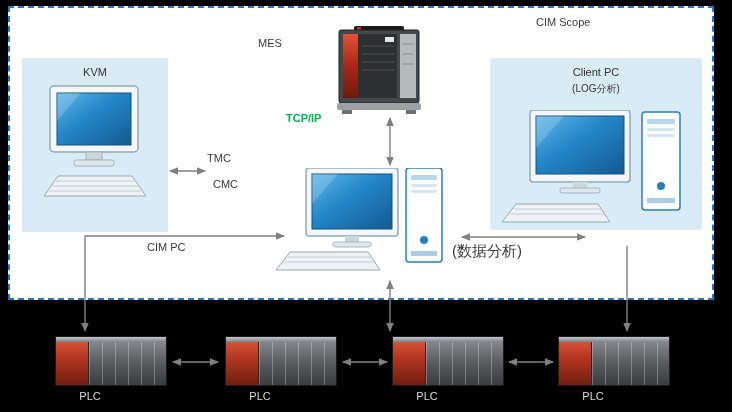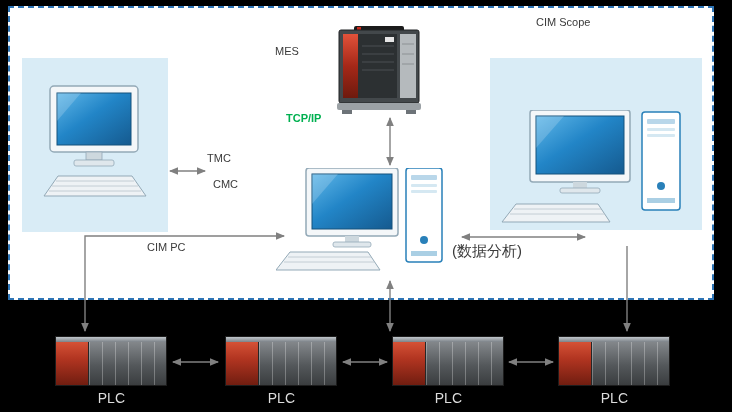--- a/index.html
+++ b/index.html
@@ -2,21 +2,21 @@
 <html><head>
 <meta charset="utf-8">
 <style>
   html,body{margin:0;padding:0;background:#000;}
   .stage{position:relative;width:732px;height:412px;background:#000;overflow:hidden;
          font-family:"Liberation Sans",sans-serif;}
   .scope-box{position:absolute;left:8px;top:6px;width:706px;height:294px;background:#ffffff;
              border:2px dashed #2E75B6;box-sizing:border-box;z-index:0;}
   .lbl{position:absolute;color:#3a3a3a;font-size:11px;line-height:1.1;white-space:nowrap;z-index:4;}
   .scope-lbl{left:536px;top:16px;}
-  .mes-lbl{left:275px;top:37px;margin-top:8px;}
+  .mes-lbl{left:258px;top:37px;}
   .tcpip-lbl{left:286px;top:112px;color:#00B050;font-weight:bold;}
   .tmc-lbl{left:207px;top:152px;}
   .cmc-lbl{left:213px;top:165px;margin-top:13px;}
   .cimpc-lbl{left:147px;top:241px;}
   .link-lbl{left:452px;top:243px;font-size:15px;}
   .panel{position:absolute;background:#D9ECF6;z-index:1;}
   .kvm-panel{left:22px;top:58px;width:146px;height:174px;}
   .client-panel{left:490px;top:58px;width:212px;height:172px;}
   .panel-title{text-align:center;padding-top:8px;font-size:11px;color:#333;}
   .panel-sub{text-align:center;padding-top:4px;font-size:10px;color:#333;}
@@ -24,54 +24,57 @@
   .plc{position:absolute;top:336px;width:112px;height:50px;display:flex;z-index:2;
        border:1px solid #1d1d1d;background:#4a4e50;box-sizing:border-box;}
   .plc-red{width:32px;background:linear-gradient(180deg,#df5a3c 0%,#b23521 45%,#701d10 100%);
            border-right:1px solid #262626;}
   .plc-mods{flex:1;
     background:
       repeating-linear-gradient(90deg,rgba(255,255,255,0.28) 0 1px,rgba(255,255,255,0) 1px 13px),
       linear-gradient(180deg,#8d9195 0%,#53575a 60%,#3a3d3f 100%);}
   .plc-rail{position:absolute;left:0;top:0;width:100%;height:5px;
             background:linear-gradient(180deg,#c0c6cb,#7c8288);}
-  .plc-label{position:absolute;top:390px;width:70px;text-align:right;font-size:14px;
+  .plc-label{position:absolute;top:390px;width:70px;text-align:center;font-size:11px;
              color:#dcdcdc;z-index:2;}
   .arrows{position:absolute;left:0;top:0;z-index:5;pointer-events:none;}
 </style>
 </head>
 <body>
 
 <div class="stage">
 
   <div class="scope-box"></div>
 
   <div class="lbl scope-lbl">CIM Scope</div>
   <div class="lbl mes-lbl">MES</div>
   <div class="lbl tcpip-lbl">TCP/IP</div>
   <div class="lbl tmc-lbl">TMC</div>
   <div class="lbl cmc-lbl">CMC</div>
   <div class="lbl cimpc-lbl">CIM PC</div>
   <div class="lbl link-lbl">(数据分析)</div>
 
   <div class="panel kvm-panel">
+    <div class="panel-title">KVM</div>
     <svg class="icon" style="left:12px;top:26px" width="122" height="118" viewBox="0 0 122 118">
       <rect x="16" y="2" width="88" height="66" rx="4" fill="#f4f7f9" stroke="#93a9b7" stroke-width="1.5"></rect>
       <rect x="23" y="9" width="74" height="52" fill="url(#scrG)" stroke="#14527d"></rect>
       <polygon points="23,9 47,9 23,37" fill="#ffffff" opacity="0.18"></polygon>
       <rect x="52" y="68" width="16" height="8" fill="#cdd8de" stroke="#93a9b7" stroke-width="0.8"></rect>
       <rect x="40" y="76" width="40" height="6" rx="2" fill="#dfe7ec" stroke="#93a9b7" stroke-width="0.8"></rect>
       <polygon points="24,92 98,92 112,112 10,112" fill="#eef2f5" stroke="#93a9b7"></polygon>
       <line x1="22" y1="97" x2="100" y2="97" stroke="#b7c4cc" stroke-width="0.8"></line>
       <line x1="18" y1="102" x2="104" y2="102" stroke="#b7c4cc" stroke-width="0.8"></line>
       <line x1="15" y1="107" x2="107" y2="107" stroke="#b7c4cc" stroke-width="0.8"></line>
     </svg>
   </div>
 
   <div class="panel client-panel">
+    <div class="panel-title">Client PC</div>
+    <div class="panel-sub">(LOG分析)</div>
     <svg class="icon" style="left:10px;top:52px" width="192" height="116" viewBox="0 0 192 116">
       <rect x="142" y="2" width="38" height="98" rx="3" fill="#ffffff" stroke="#2980b9" stroke-width="1.5"></rect>
       <rect x="147" y="9" width="28" height="5" rx="1" fill="#b9d7ea"></rect>
       <rect x="147" y="18" width="28" height="3" rx="1" fill="#d5e8f2"></rect>
       <rect x="147" y="24" width="28" height="3" rx="1" fill="#d5e8f2"></rect>
       <circle cx="161" cy="76" r="4" fill="#2980b9"></circle>
       <rect x="147" y="88" width="28" height="5" fill="#aacfe4"></rect>
       <rect x="30" y="0" width="100" height="72" rx="3" fill="#f4f7f9" stroke="#93a9b7" stroke-width="1.5"></rect>
       <rect x="36" y="6" width="88" height="58" fill="url(#scrG)" stroke="#14527d"></rect>
       <polygon points="36,6 64,6 36,38" fill="#ffffff" opacity="0.18"></polygon>

